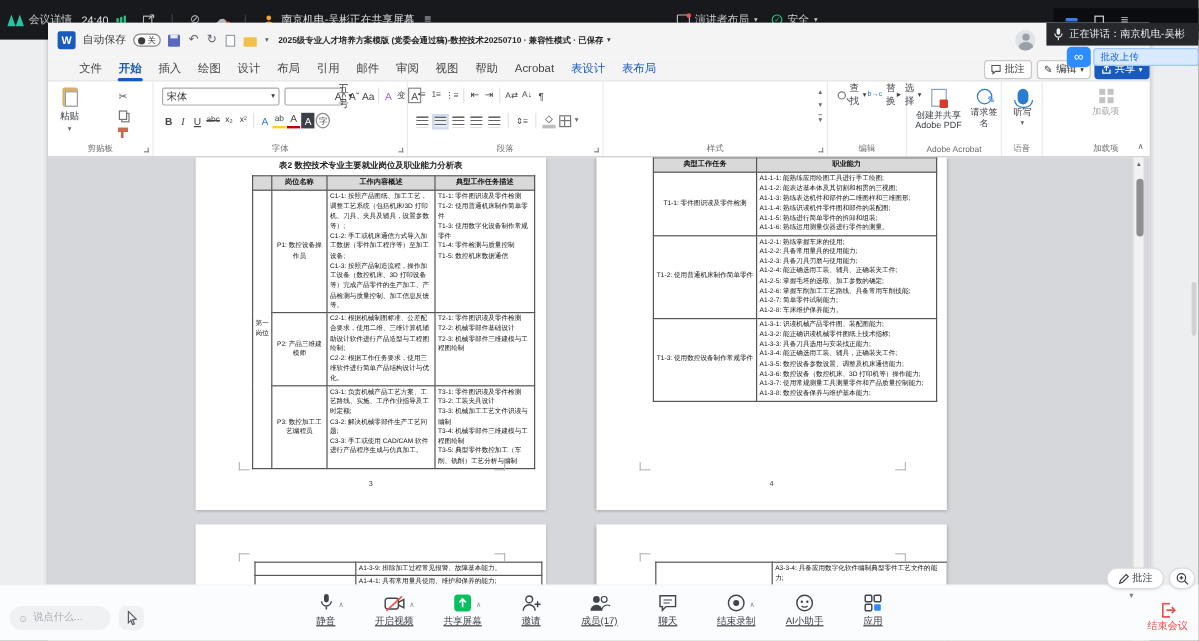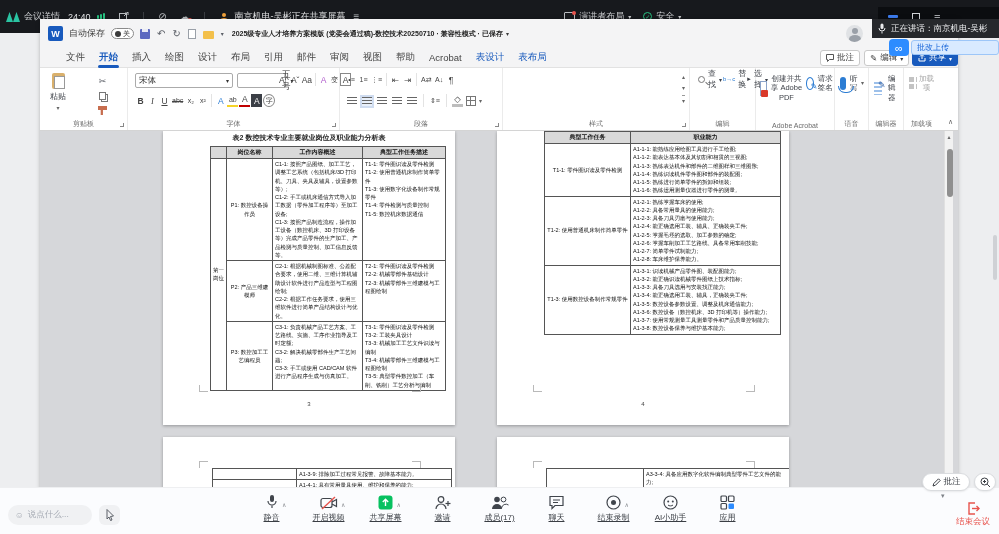--- a/index.html
+++ b/index.html
@@ -67,21 +67,21 @@
   .darkA{background:#3b3f46;color:#fff;padding:0 2px;}
   .boxA{border:1px solid #888;padding:0 1.5px;}
   .circleA{border:1px solid #888;border-radius:50%;padding:0 1.5px;font-size:7px;}
   .alic{display:inline-block;width:10px;height:9px;background:repeating-linear-gradient(#666 0 1px,transparent 1px 3px);margin:2px 1px 0;}
   .alic.sel{outline:2px solid #cfdcf0;background-color:#e9f0fa;}
   .gridic{display:inline-block;width:10px;height:10px;border:1px solid #777;background:linear-gradient(#777,#777) center/100% 1px no-repeat,linear-gradient(#777,#777) center/1px 100% no-repeat;}
   .stylecard{width:47px;height:42px;border:1px solid #d2d2d2;border-radius:2px;background:#fff;display:flex;flex-direction:column;align-items:center;justify-content:center;gap:1px;}
   .stylecard.sel{border-color:#9a9a9a;background:#f3f6fb;outline:1px solid #bcc8dc;}
   .stylecard .nm{font-size:7px;color:#555;}
   .stk{display:flex;align-items:center;gap:3px;height:14px;font-size:8px;color:#3b3f46;}
-  .adbtn{display:flex;flex-direction:row;align-items:center;font-size:7.5px;text-align:center;line-height:1.25;gap:2px;color:#3b3f46;}
+  .adbtn{display:flex;flex-direction:column;align-items:center;font-size:7.5px;text-align:center;line-height:1.25;gap:2px;color:#3b3f46;}
   .pdfic{width:13px;height:15px;background:#fff;border:1px solid #8aa2c8;position:relative;}
   .pdfic::after{content:"";position:absolute;right:-2px;bottom:-2px;width:7px;height:7px;background:#d93a2b;border-radius:1px;}
   .signic{width:13px;height:13px;border-radius:50%;border:1px solid #2b7cd3;position:relative;}
   .signic::after{content:"✎";position:absolute;right:-4px;bottom:-3px;font-size:8px;color:#2b7cd3;}
   .micblue{width:9px;height:13px;border-radius:5px;background:#2b7cd3;position:relative;}
   .micblue::after{content:"";position:absolute;left:-2.5px;bottom:-3px;width:14px;height:6px;border:1px solid #2b7cd3;border-top:none;border-radius:0 0 7px 7px;}
   .editoric{width:13px;height:13px;background:repeating-linear-gradient(#9dc0ea 0 2px,transparent 2px 4px);position:relative;}
   .editoric::after{content:"✎";position:absolute;right:-3px;top:-2px;color:#2b5aa0;font-size:9px;}
   .addic{width:12px;height:12px;background:linear-gradient(#c3c3c3,#c3c3c3) 0 0/5px 5px no-repeat,linear-gradient(#c3c3c3,#c3c3c3) 7px 0/5px 5px no-repeat,linear-gradient(#c3c3c3,#c3c3c3) 0 7px/5px 5px no-repeat,linear-gradient(#c3c3c3,#c3c3c3) 7px 7px/5px 5px no-repeat;}
   
@@ -366,27 +366,20 @@
 
       <div class="grp" style="left:795px;width:34px;">
         <div class="adbtn ab" style="left:5px;top:6px;width:24px;">
             <span class="micblue"></span>
             <span>听写</span>
             <span style="font-size:6px;color:#666;">▾</span>
           </div>
         <span class="glabel">语音</span>
       </div>
 
-      <div class="grp" style="left:829px;width:35px;">
-        <div class="adbtn ab" style="left:5px;top:6px;width:25px;">
-            <span class="editoric"></span>
-            <span>编辑器</span>
-          </div>
-        <span class="glabel">编辑器</span>
-      </div>
 
       <div class="grp" style="left:864px;width:35px;border-right:none;">
         <div class="adbtn ab" style="left:5px;top:6px;width:25px;color:#a8a8a8;">
             <span class="addic"></span>
             <span>加载项</span>
           </div>
         <span class="glabel">加载项</span>
       </div>
       <span class="ab" style="right:5px;bottom:4px;font-size:7px;color:#666;">∧</span>
     </div>

